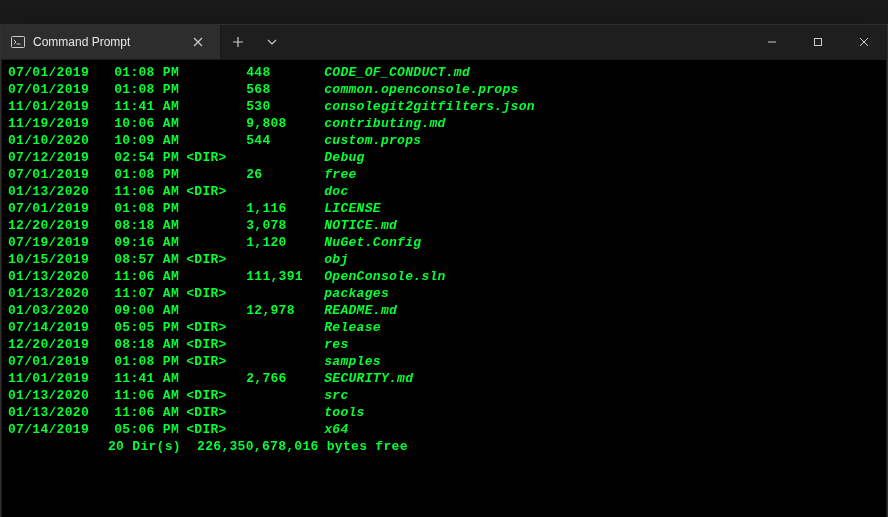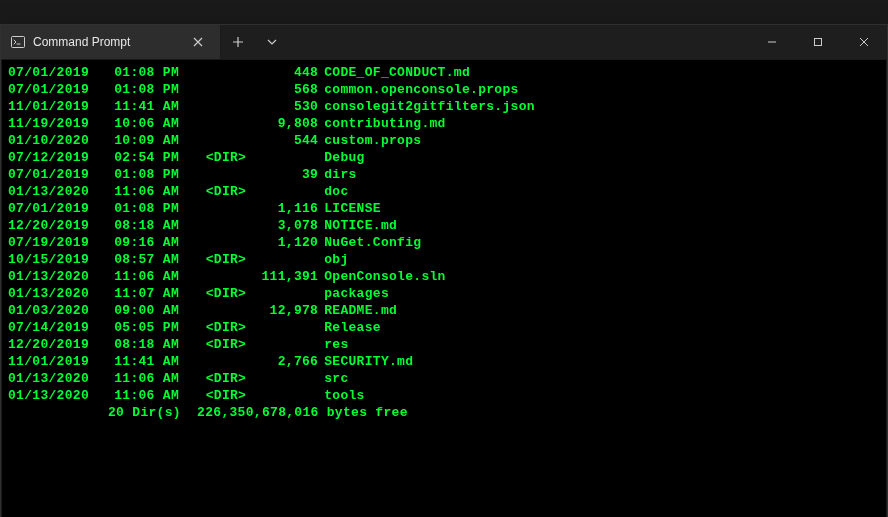--- a/index.html
+++ b/index.html
@@ -73,23 +73,23 @@
     padding: 4px 6px 4px 6px;
     overflow:hidden;
     color:#00ff33;
     line-height: 17px;
     font-weight: bold;
     letter-spacing: 0.3px;
   }
   .row { white-space: pre; }
   .col-date { display:inline-block; width: 90px; }
   .col-time { display:inline-block; width: 72px; }
-  .col-dir  { display:inline-block; width: 60px; text-align:right; }
-  .col-size { display:inline-block; width: 72px; text-align:right; }
-  .col-name { display:inline-block; padding-left: 6px; }
+  .col-dir  { display:inline-block; width: 60px; text-align:left; }
+  .col-size { display:inline-block; width: 72px; text-align:left; }
+  .col-name { display:inline-block; padding-left: 6px; font-style: italic; }
   .summary  { padding-left: 100px; }
 </style>
 </head>
 <body>
 
 <div class="window">
 
   <div class="titlebar">
     <div class="tab">
       <span class="tab-icon">
@@ -138,31 +138,33 @@
   </div>
 
   <div class="terminal" id="terminal">
 
   <div class="row"><span class="col-date">07/01/2019</span>  <span class="col-time">01:08 PM</span><span class="col-dir"></span><span class="col-size">448</span><span class="col-name">CODE_OF_CONDUCT.md</span></div>
       <div class="row"><span class="col-date">07/01/2019</span>  <span class="col-time">01:08 PM</span><span class="col-dir"></span><span class="col-size">568</span><span class="col-name">common.openconsole.props</span></div>
       <div class="row"><span class="col-date">11/01/2019</span>  <span class="col-time">11:41 AM</span><span class="col-dir"></span><span class="col-size">530</span><span class="col-name">consolegit2gitfilters.json</span></div>
       <div class="row"><span class="col-date">11/19/2019</span>  <span class="col-time">10:06 AM</span><span class="col-dir"></span><span class="col-size">9,808</span><span class="col-name">contributing.md</span></div>
       <div class="row"><span class="col-date">01/10/2020</span>  <span class="col-time">10:09 AM</span><span class="col-dir"></span><span class="col-size">544</span><span class="col-name">custom.props</span></div>
       <div class="row"><span class="col-date">07/12/2019</span>  <span class="col-time">02:54 PM</span><span class="col-dir">&lt;DIR&gt;</span><span class="col-size"></span><span class="col-name">Debug</span></div>
-      <div class="row"><span class="col-date">07/01/2019</span>  <span class="col-time">01:08 PM</span><span class="col-dir"></span><span class="col-size">39</span><span class="col-name">dirs</span></div>
+      <div class="row"><span class="col-date">07/01/2019</span>  <span class="col-time">01:08 PM</span><span class="col-dir"></span><span class="col-size">26</span><span class="col-name">free</span></div>
       <div class="row"><span class="col-date">01/13/2020</span>  <span class="col-time">11:06 AM</span><span class="col-dir">&lt;DIR&gt;</span><span class="col-size"></span><span class="col-name">doc</span></div>
       <div class="row"><span class="col-date">07/01/2019</span>  <span class="col-time">01:08 PM</span><span class="col-dir"></span><span class="col-size">1,116</span><span class="col-name">LICENSE</span></div>
       <div class="row"><span class="col-date">12/20/2019</span>  <span class="col-time">08:18 AM</span><span class="col-dir"></span><span class="col-size">3,078</span><span class="col-name">NOTICE.md</span></div>
       <div class="row"><span class="col-date">07/19/2019</span>  <span class="col-time">09:16 AM</span><span class="col-dir"></span><span class="col-size">1,120</span><span class="col-name">NuGet.Config</span></div>
       <div class="row"><span class="col-date">10/15/2019</span>  <span class="col-time">08:57 AM</span><span class="col-dir">&lt;DIR&gt;</span><span class="col-size"></span><span class="col-name">obj</span></div>
       <div class="row"><span class="col-date">01/13/2020</span>  <span class="col-time">11:06 AM</span><span class="col-dir"></span><span class="col-size">111,391</span><span class="col-name">OpenConsole.sln</span></div>
       <div class="row"><span class="col-date">01/13/2020</span>  <span class="col-time">11:07 AM</span><span class="col-dir">&lt;DIR&gt;</span><span class="col-size"></span><span class="col-name">packages</span></div>
       <div class="row"><span class="col-date">01/03/2020</span>  <span class="col-time">09:00 AM</span><span class="col-dir"></span><span class="col-size">12,978</span><span class="col-name">README.md</span></div>
       <div class="row"><span class="col-date">07/14/2019</span>  <span class="col-time">05:05 PM</span><span class="col-dir">&lt;DIR&gt;</span><span class="col-size"></span><span class="col-name">Release</span></div>
       <div class="row"><span class="col-date">12/20/2019</span>  <span class="col-time">08:18 AM</span><span class="col-dir">&lt;DIR&gt;</span><span class="col-size"></span><span class="col-name">res</span></div>
+      <div class="row"><span class="col-date">07/01/2019</span>  <span class="col-time">01:08 PM</span><span class="col-dir">&lt;DIR&gt;</span><span class="col-size"></span><span class="col-name">samples</span></div>
       <div class="row"><span class="col-date">11/01/2019</span>  <span class="col-time">11:41 AM</span><span class="col-dir"></span><span class="col-size">2,766</span><span class="col-name">SECURITY.md</span></div>
       <div class="row"><span class="col-date">01/13/2020</span>  <span class="col-time">11:06 AM</span><span class="col-dir">&lt;DIR&gt;</span><span class="col-size"></span><span class="col-name">src</span></div>
       <div class="row"><span class="col-date">01/13/2020</span>  <span class="col-time">11:06 AM</span><span class="col-dir">&lt;DIR&gt;</span><span class="col-size"></span><span class="col-name">tools</span></div>
+      <div class="row"><span class="col-date">07/14/2019</span>  <span class="col-time">05:06 PM</span><span class="col-dir">&lt;DIR&gt;</span><span class="col-size"></span><span class="col-name">x64</span></div>
       <div class="row summary">20 Dir(s)  226,350,678,016 bytes free</div>
       <div class="row"> </div>
     </div>
 
 </div>
 
 </body></html>

